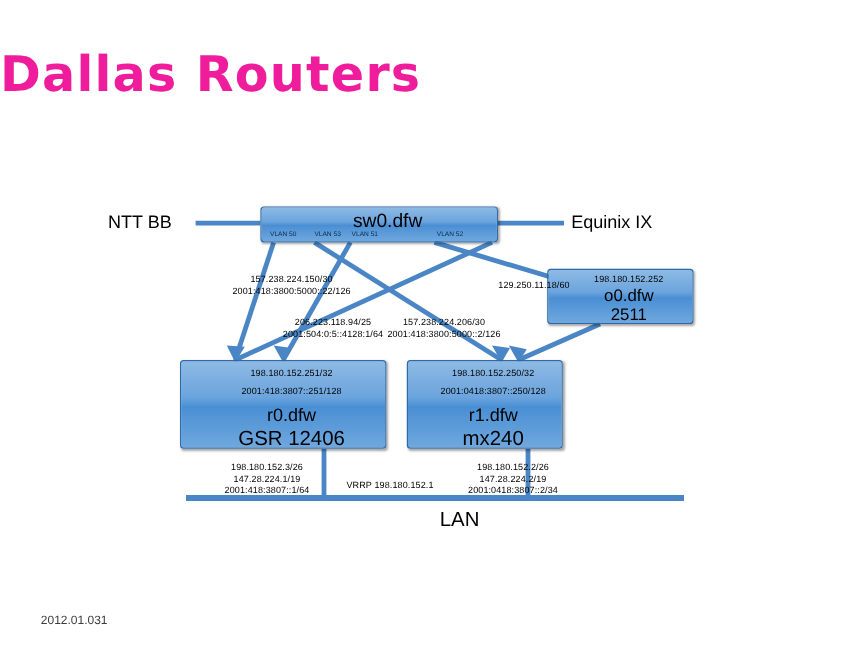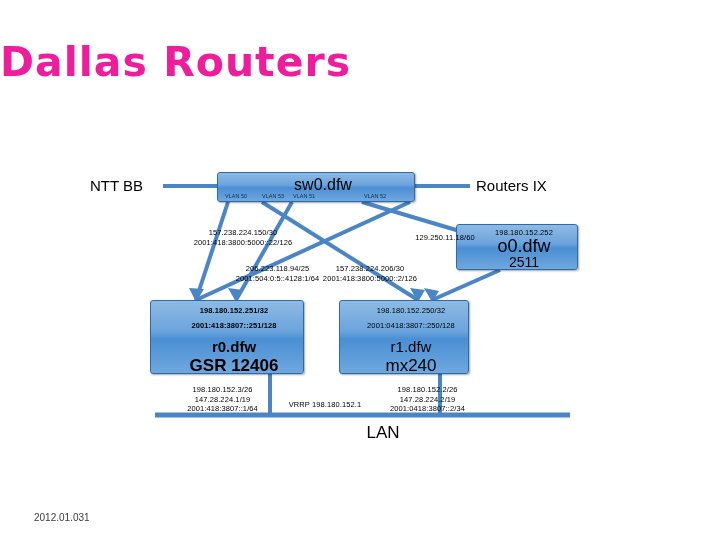--- a/index.html
+++ b/index.html
@@ -97,30 +97,29 @@
   #vlan52 { left: 146px; }
 
   
   #o0 {
     left: 456px;
     top: 224px;
     width: 122px;
     height: 46px;
   }
   #o0 .node-ip { padding-top: 3px; }
-  #o0 .node-name { font-size: 18px; line-height: 16px; }
+  #o0 .node-name { font-size: 14px; line-height: 16px; }
   #o0 .node-model { font-size: 14px; line-height: 16px; }
 
   
   #r0 {
     left: 150px;
     top: 300px;
-    width: 154px;
+    width: 172px;
     height: 74px;
-    font-weight: bold;
   }
   #r0 .node-ip { padding-top: 5px; }
   #r0 .node-name { font-size: 15px; line-height: 19px; padding-top: 7px; }
   #r0 .node-model { font-size: 17px; line-height: 20px; }
 
   
   #r1 {
     left: 339px;
     top: 300px;
     width: 130px;
@@ -212,21 +211,21 @@
     </g>
 
     <g>
       <line x1="155" y1="415" x2="570" y2="415" stroke="#4a86c5" stroke-width="5"></line>
       <line x1="270" y1="374" x2="270" y2="415" stroke="#4a86c5" stroke-width="4"></line>
       <line x1="440" y1="374" x2="440" y2="415" stroke="#4a86c5" stroke-width="4"></line>
     </g>
   </svg>
 
   <div class="side-label" id="ntt-bb">NTT BB</div>
-  <div class="side-label" id="equinix">Routers IX</div>
+  <div class="side-label" id="equinix">Equinix IX</div>
 
   <div class="node" id="sw0">
     <div class="sw-name">sw0.dfw</div>
     <div class="vlan-row">
       <span class="vlan" id="vlan50">VLAN 50</span>
       <span class="vlan" id="vlan53">VLAN 53</span>
       <span class="vlan" id="vlan51">VLAN 51</span>
       <span class="vlan" id="vlan52">VLAN 52</span>
     </div>
   </div>

